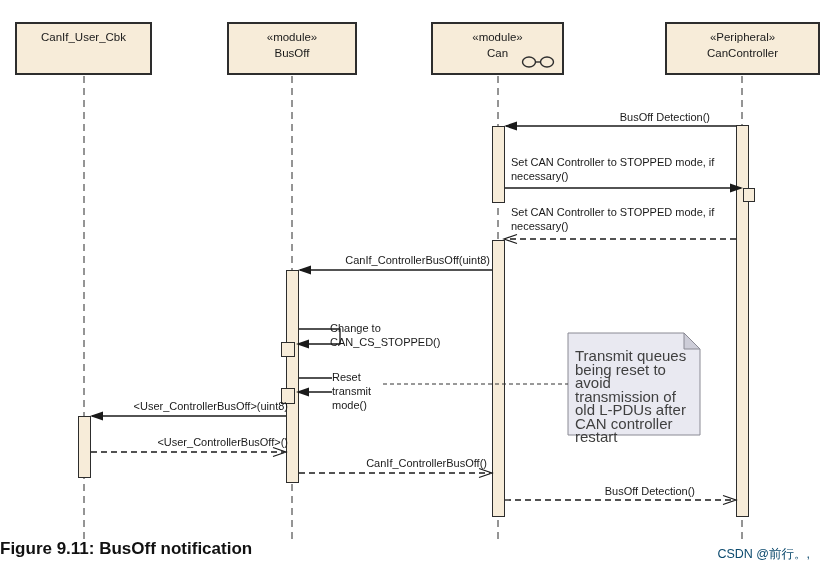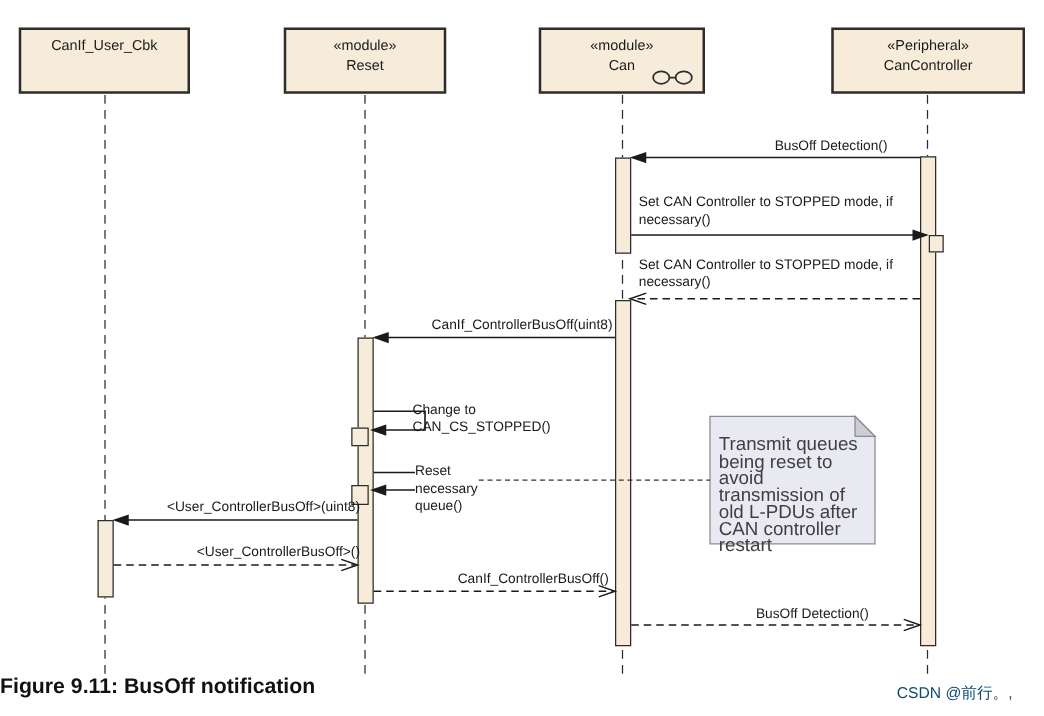--- a/index.html
+++ b/index.html
@@ -60,21 +60,21 @@
     <line class="life" x1="498" y1="76" x2="498" y2="540"></line>
     <line class="life" x1="742" y1="76" x2="742" y2="540"></line>
   </svg>
 
   <div class="head" style="left:15px;width:137px">
     <span class="stereo"></span>
     <span class="objname">CanIf_User_Cbk</span>
   </div>
   <div class="head" style="left:227px;width:130px">
     <span class="stereo">«module»</span>
-    <span class="objname">Reset</span>
+    <span class="objname">BusOff</span>
   </div>
   <div class="head" style="left:431px;width:133px">
     <span class="stereo">«module»</span>
     <span class="objname">Can</span>
     <svg width="36" height="14" style="left:auto;right:6px;top:31px">
       <ellipse class="icon-stroke" cx="9" cy="7" rx="6.5" ry="5"></ellipse>
       <ellipse class="icon-stroke" cx="27" cy="7" rx="6.5" ry="5"></ellipse>
       <line class="icon-stroke" x1="15.5" y1="7" x2="20.5" y2="7"></line>
     </svg>
   </div>
@@ -139,21 +139,21 @@
       <line class="dl" x1="505" y1="500" x2="734" y2="500"></line>
       <polyline class="oah" points="723,495.5 736,500 723,504.5"></polyline>
     </g>
   </svg>
 
   <div class="mlabel c" style="left:530px;top:110px;width:180px">BusOff Detection()</div>
   <div class="mlabel wrap" style="left:511px;top:155px;width:235px">Set CAN Controller to STOPPED mode, if necessary()</div>
   <div class="mlabel wrap" style="left:511px;top:205px;width:235px">Set CAN Controller to STOPPED mode, if necessary()</div>
   <div class="mlabel c" style="left:300px;top:253px;width:190px">CanIf_ControllerBusOff(uint8)</div>
   <div class="mlabel wrap" style="left:330px;top:321px;width:140px">Change to CAN_CS_STOPPED()</div>
-  <div class="mlabel wrap whitebg" style="left:332px;top:370px;width:50px">Reset necessary queue()</div>
+  <div class="mlabel wrap whitebg" style="left:332px;top:370px;width:50px">Reset transmit mode()</div>
   <div class="mlabel c" style="left:88px;top:399px;width:200px">&lt;User_ControllerBusOff&gt;(uint8)</div>
   <div class="mlabel c" style="left:297px;top:456px;width:190px">CanIf_ControllerBusOff()</div>
   <div class="mlabel c" style="left:88px;top:435px;width:200px">&lt;User_ControllerBusOff&gt;()</div>
   <div class="mlabel c" style="left:515px;top:484px;width:180px">BusOff Detection()</div>
 
   <div class="note-text">Transmit queues being reset to avoid transmission of old L-PDUs after CAN controller restart</div>
 
   <div class="caption">Figure 9.11: BusOff notification</div>
   <div class="watermark">CSDN @前行。,</div>
 

